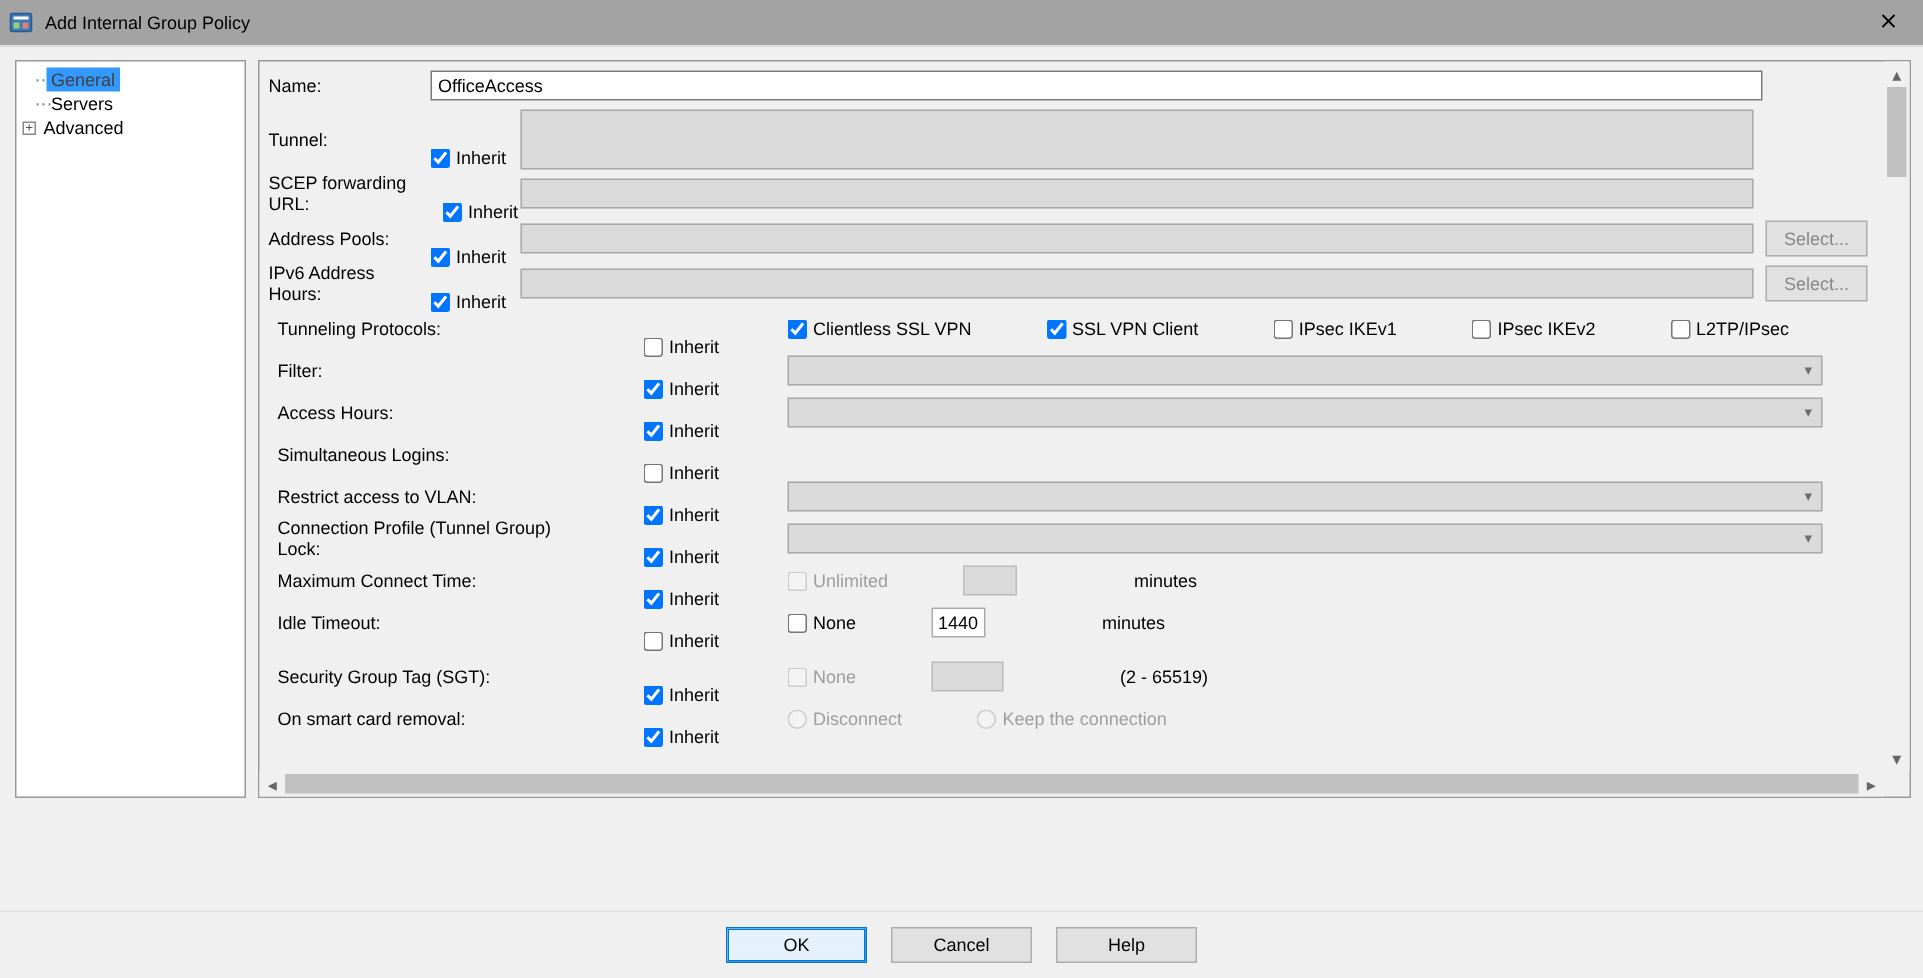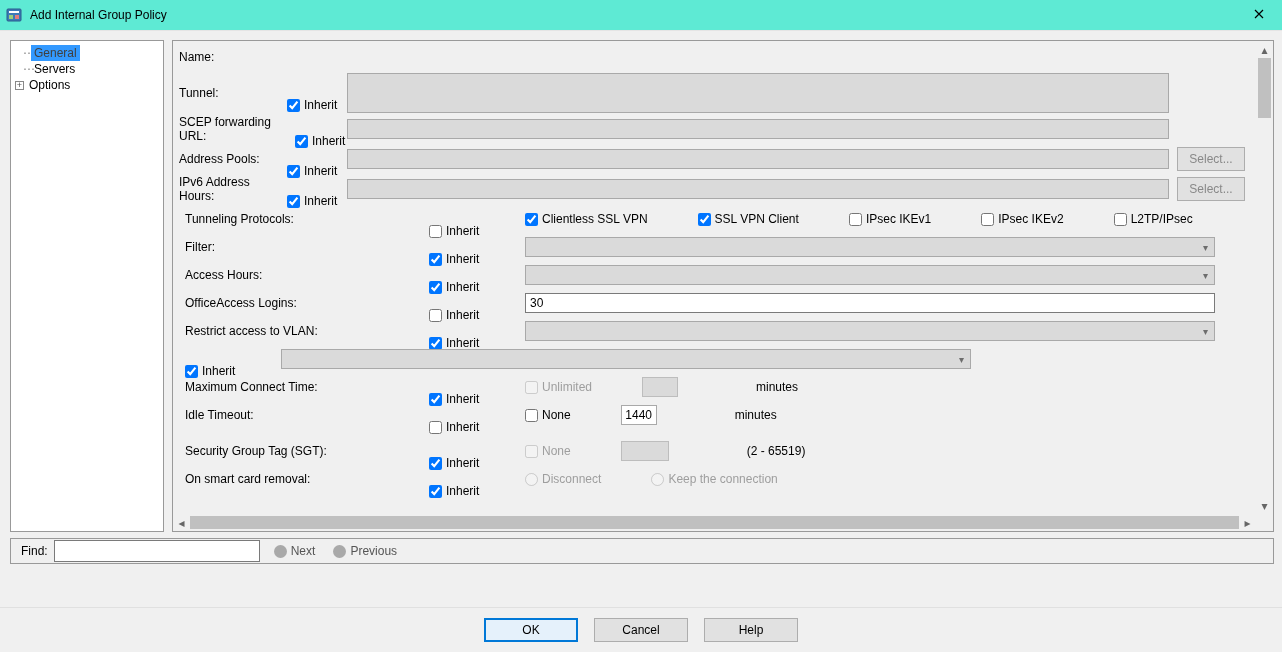--- a/index.html
+++ b/index.html
@@ -6,21 +6,21 @@
     margin: 0; padding: 0;
     width: 1282px; height: 652px;
     font-family: "Segoe UI", Tahoma, sans-serif;
     font-size: 12px;
     background: #f0f0f0;
     color: #000;
     overflow: hidden;
   }
   .titlebar {
     height: 30px;
-    background: #5eead4;
+    background: #a3a3a3;
     display: flex;
     align-items: center;
     padding: 0 0 0 6px;
     border-bottom: 1px solid #e5e5e5;
   }
   .titlebar .app-icon {
     width: 16px; height: 16px;
     margin-right: 8px;
     display: inline-flex;
   }
@@ -290,29 +290,30 @@
     <div class="tree-row selected">
       <span class="dots">⋯</span>
       <span class="tree-label">General</span>
     </div>
     <div class="tree-row">
       <span class="dots">⋯</span>
       <span class="tree-label">Servers</span>
     </div>
     <div class="tree-row" style="padding-left:0;">
       <span class="plus">+</span>
-      <span class="tree-label">Options</span>
+      <span class="tree-label">Advanced</span>
     </div>
   </div>
 
   <div class="mainpanel">
     <div class="scroll-content">
 
       <div class="form-row">
         <span class="lbl-a">Name:</span>
+        <input class="text-input" style="flex: 0 0 888px;" value="OfficeAccess">
       </div>
 
       <div class="form-row tall">
         <span class="lbl-a">Tunnel:</span>
         <label class="inherit-cb">
           <input type="checkbox" checked="" style="">
           <span>Inherit</span>
         </label>
         <div class="text-input big disabled" style="flex:0 0 822px;"></div>
       </div>
@@ -401,40 +402,40 @@
         </label>
         <div class="combo" style="flex:0 0 690px;">
             <span class="drop">▾</span>
           </div>
         <div class="select-btn" style="width:74px;">
             <span>Manage...</span>
           </div>
       </div>
 
       <div class="sub-row">
-        <span class="lbl-b">OfficeAccess Logins:</span>
-        <label class="inherit-cb">
-          <input type="checkbox" style="">
-          <span>Inherit</span>
-        </label>
-        <input class="text-input" style="flex: 0 0 690px;" value="30">
+        <span class="lbl-b">Simultaneous Logins:</span>
+        <label class="inherit-cb">
+          <input type="checkbox" style="">
+          <span>Inherit</span>
+        </label>
       </div>
 
       <div class="sub-row">
         <span class="lbl-b">Restrict access to VLAN:</span>
         <label class="inherit-cb">
           <input type="checkbox" checked="" style="">
           <span>Inherit</span>
         </label>
         <div class="combo" style="flex:0 0 690px;">
             <span class="drop">▾</span>
           </div>
       </div>
 
       <div class="sub-row">
+        <span class="lbl-b">Connection Profile (Tunnel Group) Lock:</span>
         <label class="inherit-cb">
           <input type="checkbox" checked="" style="">
           <span>Inherit</span>
         </label>
         <div class="combo" style="flex:0 0 690px;">
             <span class="drop">▾</span>
           </div>
       </div>
 
       <div class="sub-row">
@@ -509,32 +510,20 @@
     </div>
     <div class="h-scroll">
       <div class="arrow-left">◂</div>
       <div class="track">
           <div class="thumb"></div>
         </div>
       <div class="arrow-right">▸</div>
     </div>
   </div>
 
-  <div class="findbar">
-    <span>Find:</span>
-    <input class="find-input" style="">
-    <span class="nav">
-      <span class="round"></span>
-      <span>Next</span>
-    </span>
-    <span class="nav">
-      <span class="round"></span>
-      <span>Previous</span>
-    </span>
-  </div>
 
 </div>
 
 <div class="buttonbar">
   <div class="btn primary">
       <span>OK</span>
     </div>
   <div class="btn">
       <span>Cancel</span>
     </div>

